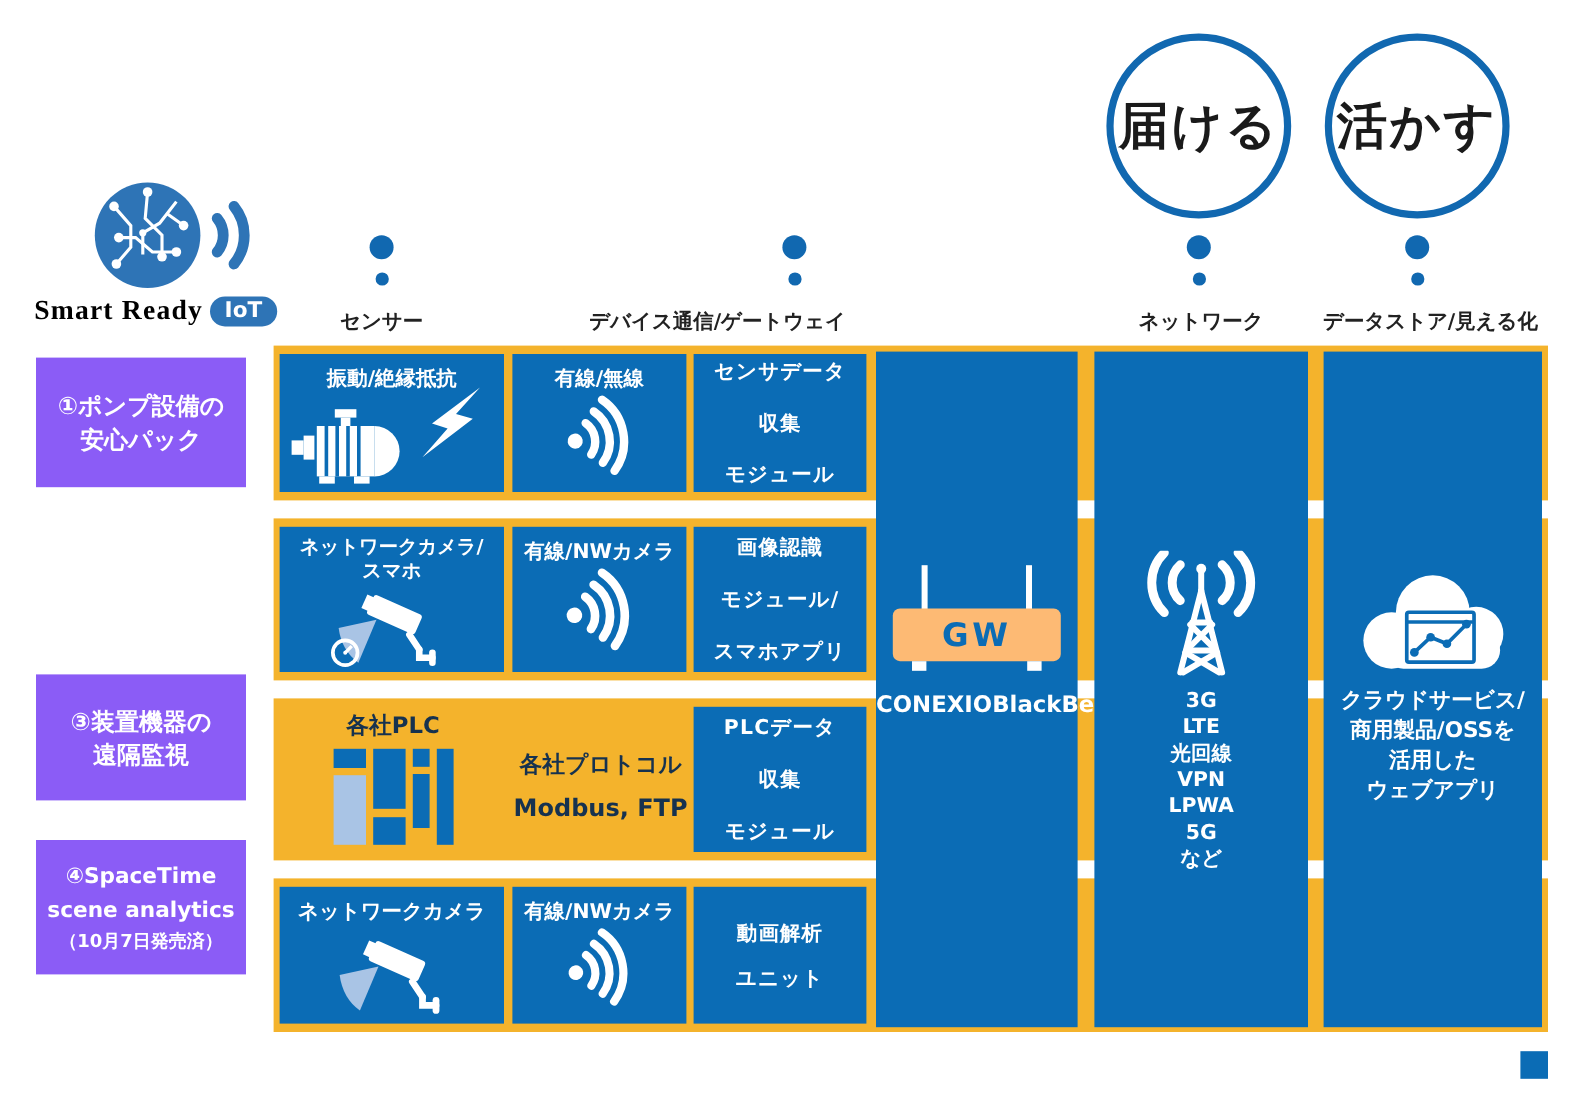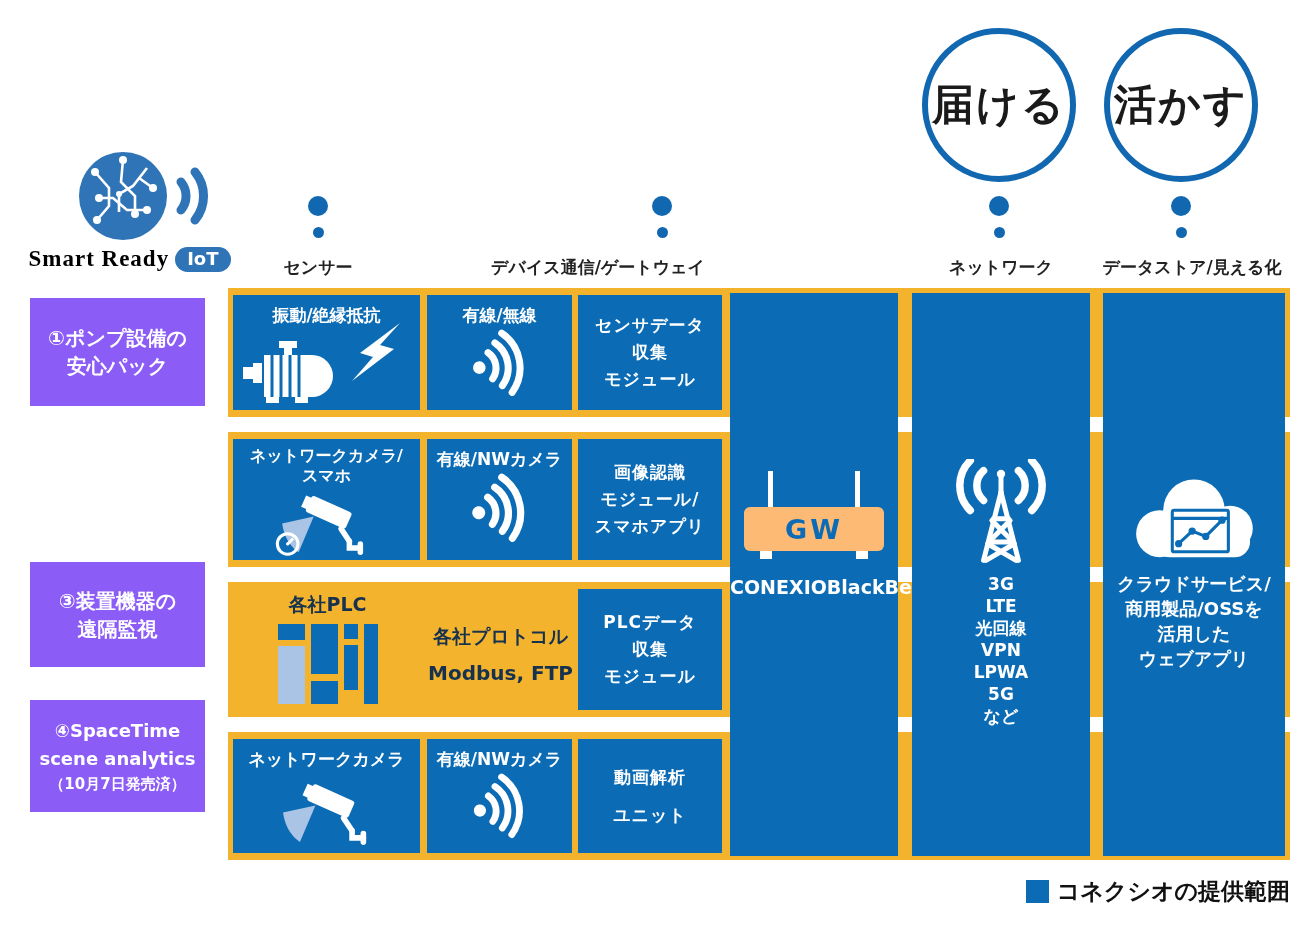--- a/index.html
+++ b/index.html
@@ -31,21 +31,21 @@
   .row-label .l{font-size:20px;line-height:28px;white-space:nowrap;}
   .row-label .s{font-size:15px;line-height:22px;white-space:nowrap;}
 
   
   .band{position:absolute;left:228px;width:1062px;background:#f4b32c;}
 
   
   .cell{position:absolute;background:#0b6cb5;color:#fff;text-align:center;}
   .cell-title{font-size:17px;font-weight:bold;margin-top:9px;white-space:nowrap;}
   .cell-title.small{font-size:16px;line-height:20px;margin-top:7px;}
-  .mod{display:flex;flex-direction:column;align-items:center;justify-content:center;gap:4px;}
+  .mod{display:flex;flex-direction:column;align-items:center;justify-content:center;gap:20px;}
   .mod div{font-size:17px;font-weight:bold;letter-spacing:1px;white-space:nowrap;}
 
   
   .tallcol{position:absolute;top:293px;height:563px;background:#0b6cb5;color:#fff;text-align:center;}
 
   .net-list{position:absolute;left:0;width:100%;top:280px;}
   .net-list div{font-size:17px;font-weight:bold;line-height:22px;}
   .ds-text{position:absolute;left:0;width:100%;top:278px;}
   .ds-text div{font-size:18px;font-weight:bold;line-height:25px;white-space:nowrap;}
   .gw-name{position:absolute;left:0;width:100%;top:283px;font-size:19px;font-weight:bold;white-space:nowrap;}
@@ -349,16 +349,15 @@
     <div class="ds-text">
       <div>クラウドサービス/</div>
       <div>商用製品/OSSを</div>
       <div>活用した</div>
       <div>ウェブアプリ</div>
     </div>
   </div>
 
   <div class="legend">
     <div class="sq"></div>
-    <div class="t">コネクシオの提供範囲</div>
   </div>
 
 </div>
 
 </body></html>

